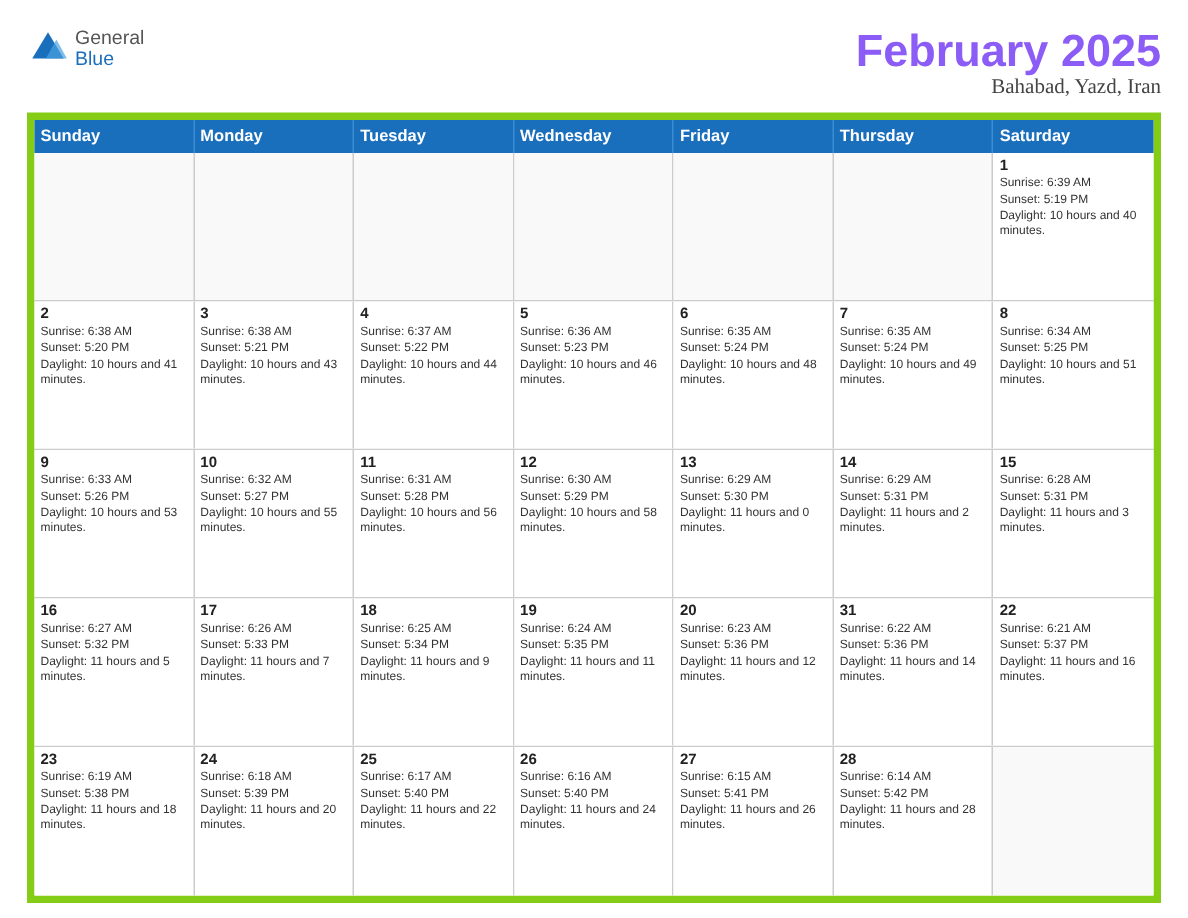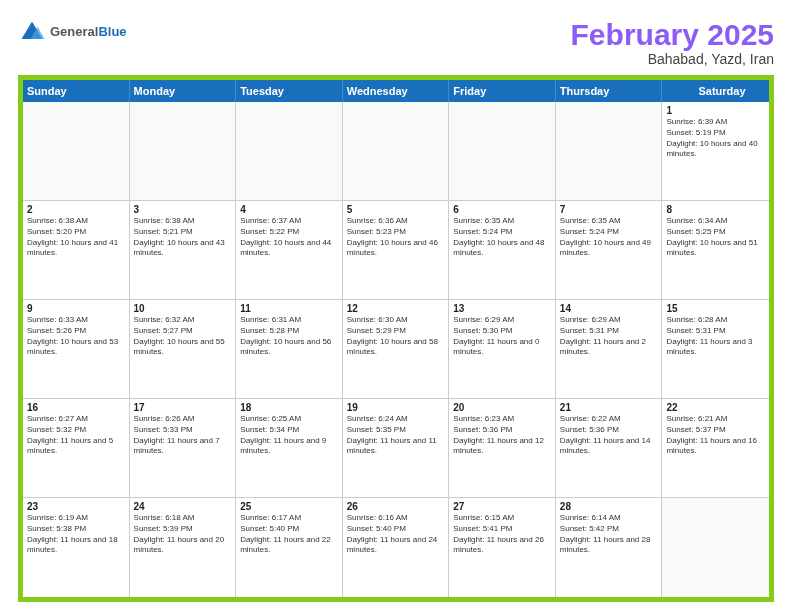--- a/index.html
+++ b/index.html
@@ -23,23 +23,23 @@
       align-items: flex-start;
       margin-bottom: 8px;
     }
     .logo {
       display: flex;
       align-items: center;
       gap: 4px;
     }
     .logo-text {
       display: flex;
-      flex-direction: row;
+      flex-direction: column;
       font-size: 13px;
-      font-weight: bold;
+      font-weight: normal;
       line-height: 1.1;
     }
     .logo-general { color: #555; }
     .logo-blue { color: #1a6fbd; }
     .logo-icon {
       width: 28px;
       height: 28px;
     }
     .title-block {
       text-align: right;
@@ -47,41 +47,42 @@
     .title-block h1 {
       font-size: 30px;
       font-weight: bold;
       color: #8b5cf6;
       line-height: 1.1;
     }
     .title-block h2 {
       font-size: 14px;
       font-weight: normal;
       color: #444;
+      font-family: Liberation Serif, serif;
     }
     .calendar {
       flex: 1;
       display: flex;
       flex-direction: column;
       border: 5px solid #84cc16;
     }
     .cal-header {
       display: grid;
       grid-template-columns: repeat(7, 1fr);
       background: #1a6fbd;
     }
     .cal-header-cell {
       color: #fff;
       font-size: 11px;
       font-weight: bold;
       padding: 5px 4px;
       text-align: left;
       border-right: 1px solid #3a8fd4;
     }
-    .cal-header-cell:last-child { border-right: none; margin-left: 32px; }
+    .cal-header-cell:last-child { border-right: none; }
     .cal-body {
       flex: 1;
       display: grid;
       grid-template-rows: repeat(5, 1fr);
     }
     .cal-week {
       display: grid;
       grid-template-columns: repeat(7, 1fr);
       border-bottom: 1px solid #ccc;
     }
@@ -229,21 +230,21 @@
           </div>
           <div class="cal-cell">
             <span class="day-num">19</span>
             <div class="day-info">Sunrise: 6:24 AM<br>Sunset: 5:35 PM<br>Daylight: 11 hours and 11 minutes.</div>
           </div>
           <div class="cal-cell">
             <span class="day-num">20</span>
             <div class="day-info">Sunrise: 6:23 AM<br>Sunset: 5:36 PM<br>Daylight: 11 hours and 12 minutes.</div>
           </div>
           <div class="cal-cell">
-            <span class="day-num">21</span>
+            <span class="day-num">31</span>
             <div class="day-info">Sunrise: 6:22 AM<br>Sunset: 5:36 PM<br>Daylight: 11 hours and 14 minutes.</div>
           </div>
           <div class="cal-cell">
             <span class="day-num">22</span>
             <div class="day-info">Sunrise: 6:21 AM<br>Sunset: 5:37 PM<br>Daylight: 11 hours and 16 minutes.</div>
           </div>
         </div>
         <div class="cal-week">
           <div class="cal-cell">
             <span class="day-num">23</span>

